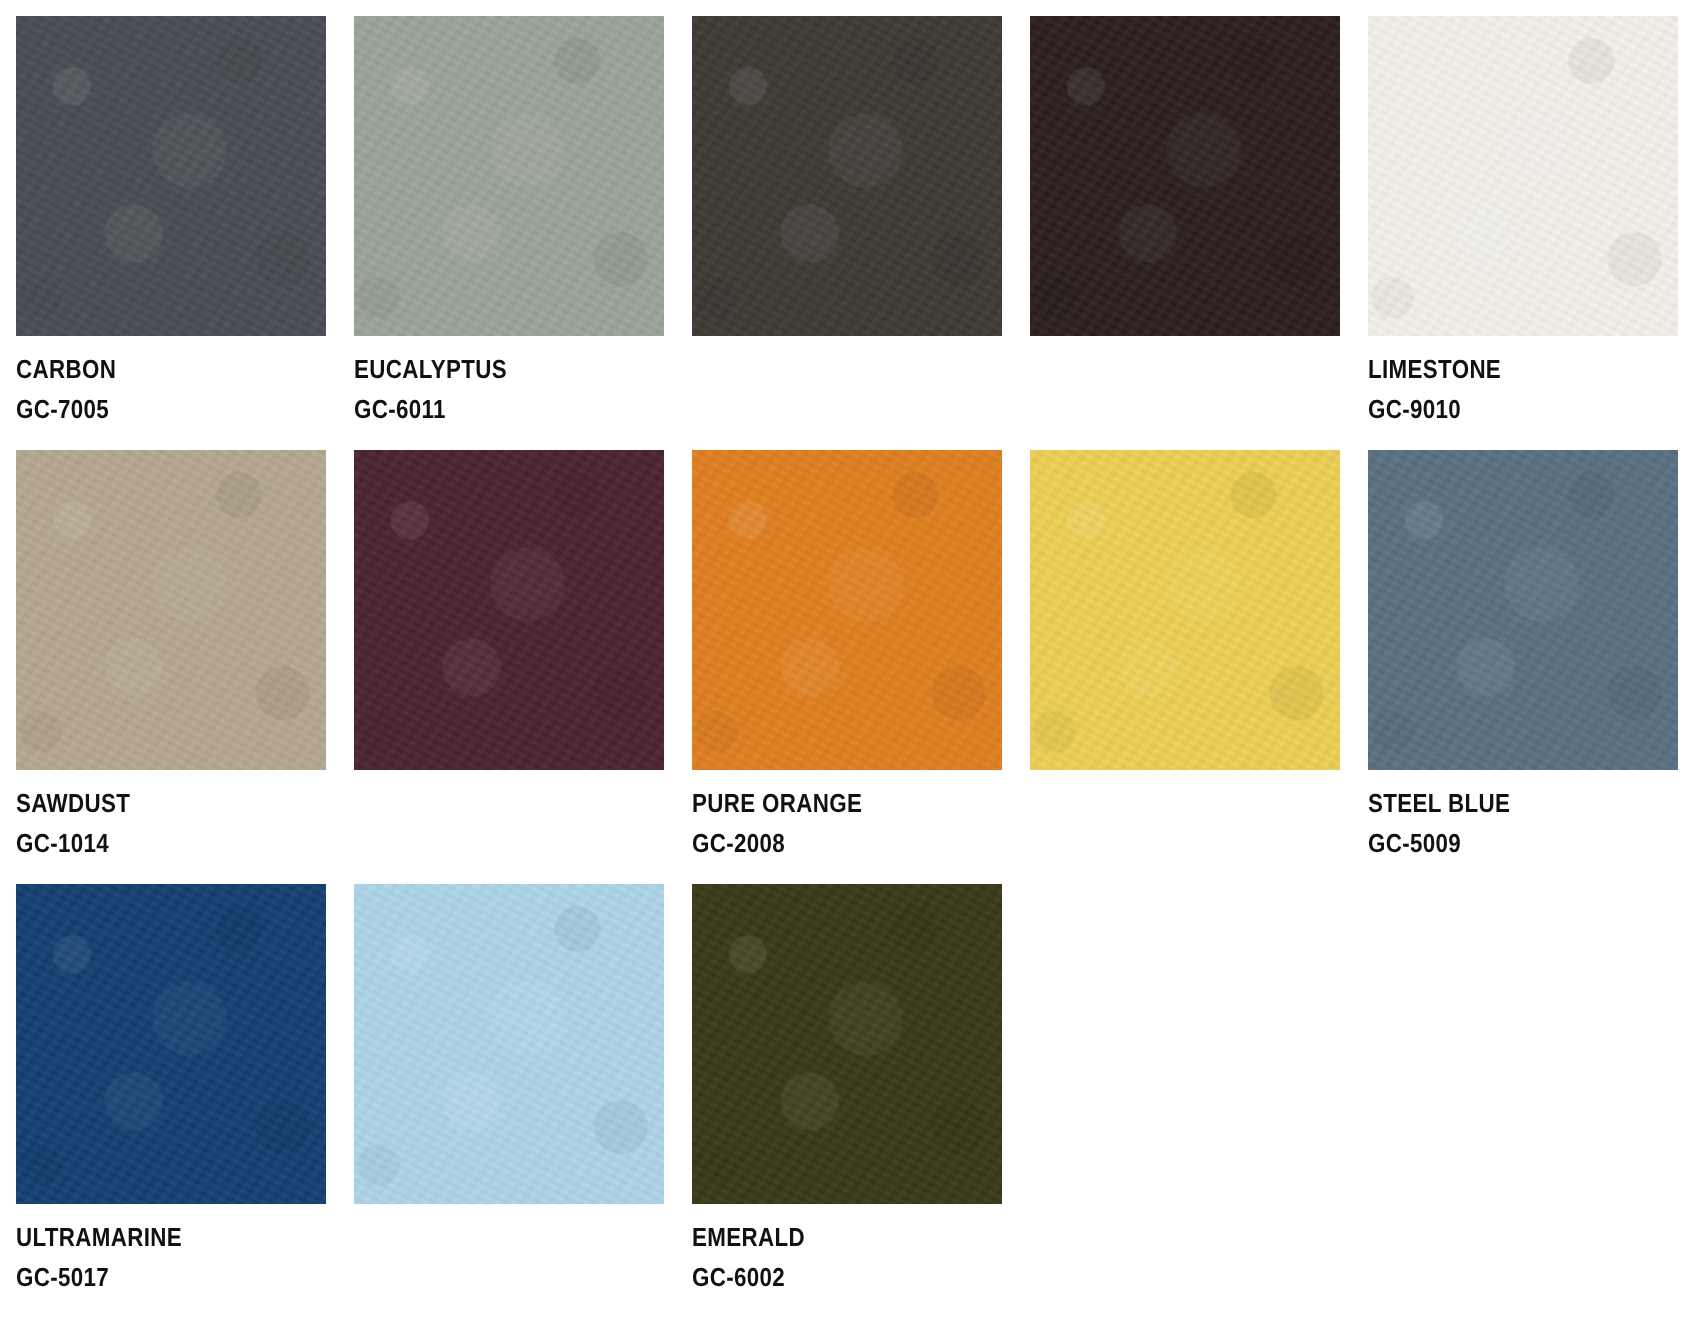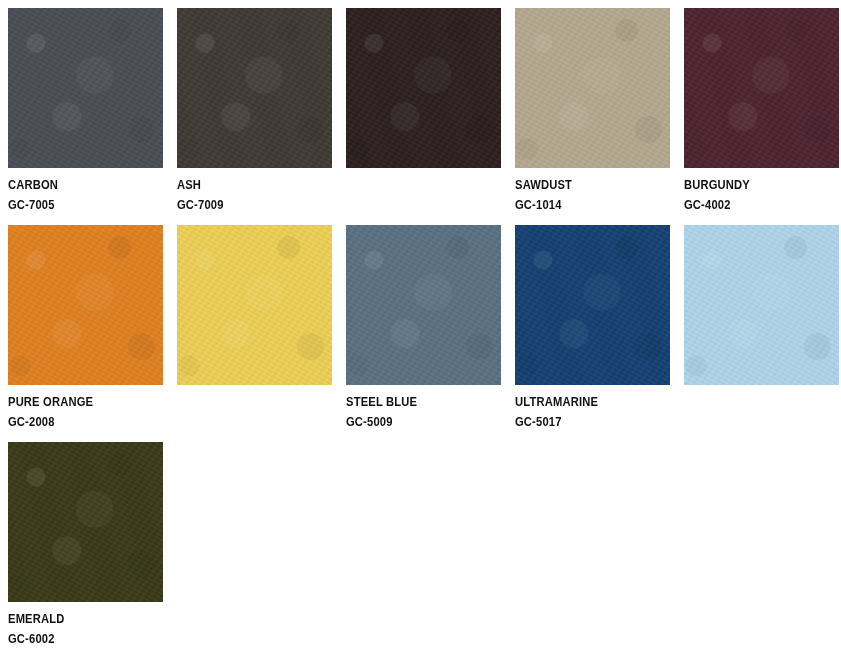--- a/index.html
+++ b/index.html
@@ -96,49 +96,55 @@
 
     <div class="swatch-cell">
       <div class="swatch-chip" style="background-color: rgb(74, 78, 84);"></div>
       <div class="swatch-caption">
         <div class="swatch-name">CARBON</div>
         <div class="swatch-code">GC-7005</div>
       </div>
     </div>
 
 
+    <div class="swatch-cell">
+      <div class="swatch-chip" style="background-color: rgb(155, 164, 152);"></div>
+      <div class="swatch-caption">
+        <div class="swatch-name">EUCALYPTUS</div>
+        <div class="swatch-code">GC-6011</div>
+      </div>
+    </div>
 
     <div class="swatch-cell">
       <div class="swatch-chip" style="background-color: rgb(64, 58, 53);"></div>
-      <div class="swatch-caption">
-        <div class="swatch-name">ASH</div>
-        <div class="swatch-code">GC-7009</div>
-      </div>
     </div>
 
     <div class="swatch-cell">
       <div class="swatch-chip" style="background-color: rgb(43, 31, 31);"></div>
     </div>
 
+    <div class="swatch-cell">
+      <div class="swatch-chip" style="background-color: rgb(242, 240, 233);"></div>
+      <div class="swatch-caption">
+        <div class="swatch-name">LIMESTONE</div>
+        <div class="swatch-code">GC-9010</div>
+      </div>
+    </div>
 
     <div class="swatch-cell">
       <div class="swatch-chip" style="background-color: rgb(181, 168, 143);"></div>
       <div class="swatch-caption">
         <div class="swatch-name">SAWDUST</div>
         <div class="swatch-code">GC-1014</div>
       </div>
     </div>
 
 
     <div class="swatch-cell">
       <div class="swatch-chip" style="background-color: rgb(77, 36, 48);"></div>
-      <div class="swatch-caption">
-        <div class="swatch-name">BURGUNDY</div>
-        <div class="swatch-code">GC-4002</div>
-      </div>
     </div>
 
     <div class="swatch-cell">
       <div class="swatch-chip" style="background-color: rgb(224, 128, 33);"></div>
       <div class="swatch-caption">
         <div class="swatch-name">PURE ORANGE</div>
         <div class="swatch-code">GC-2008</div>
       </div>
     </div>
 

